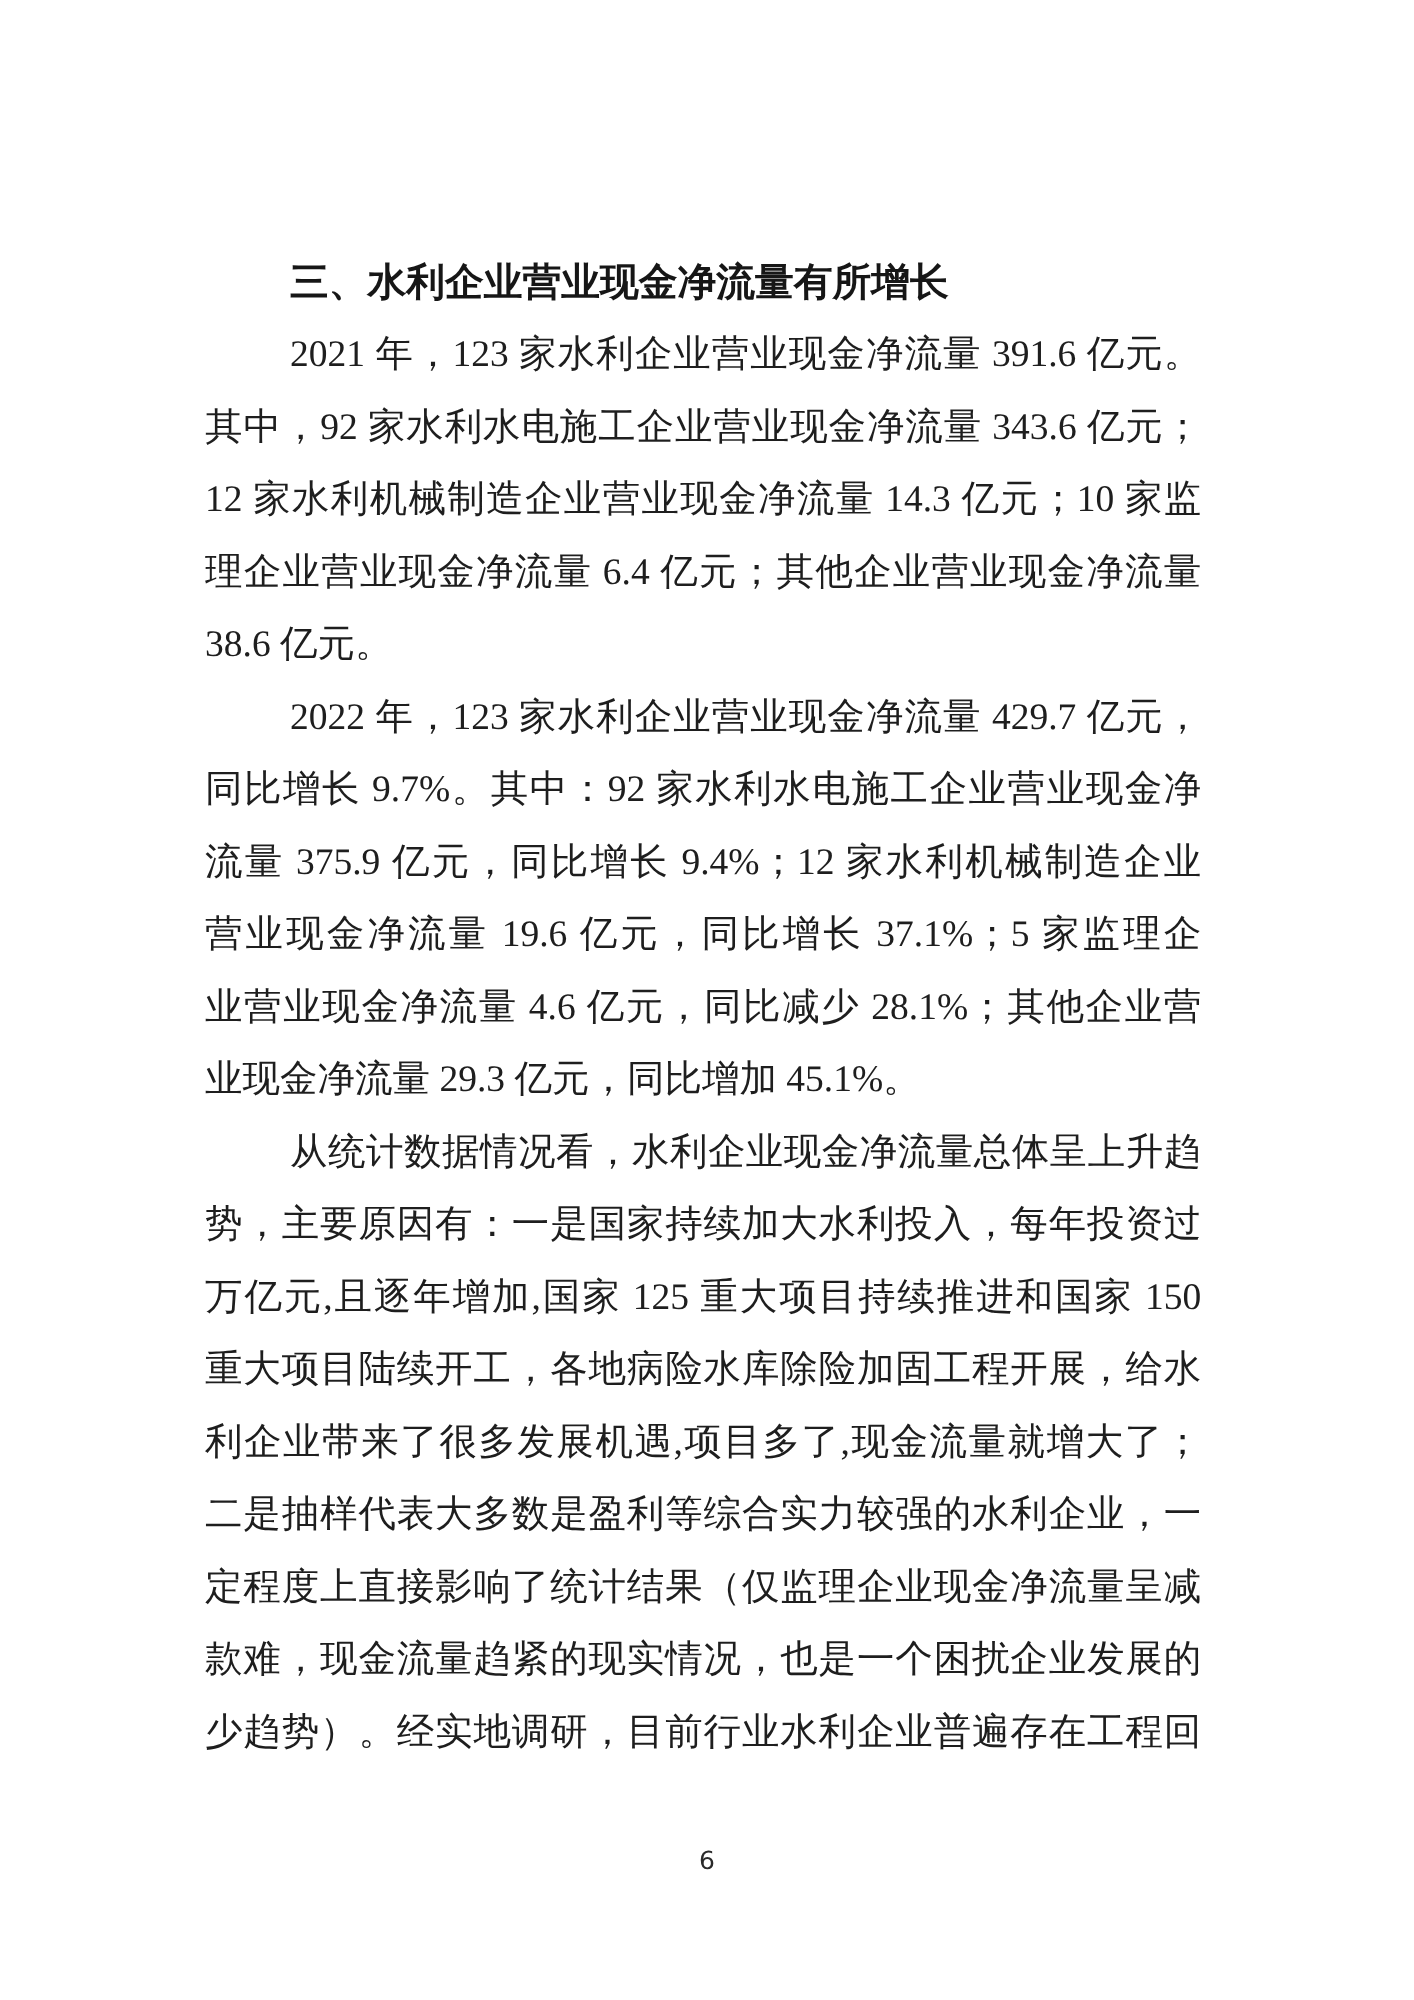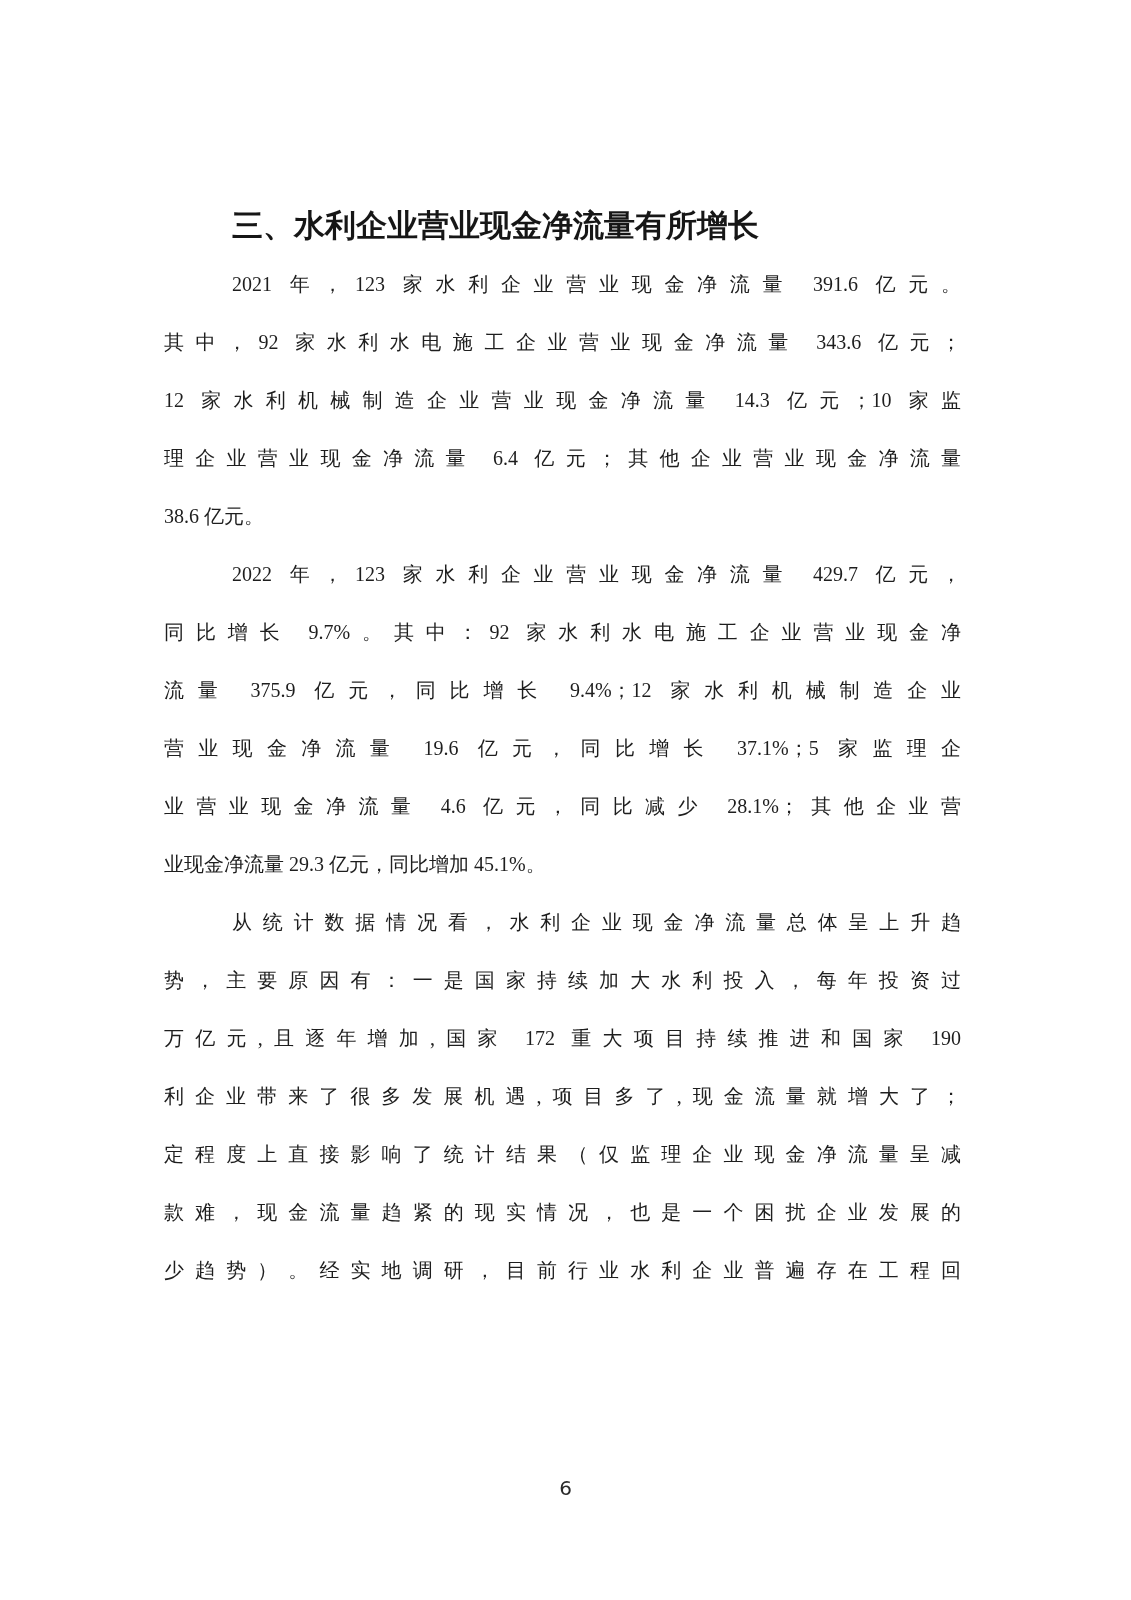--- a/index.html
+++ b/index.html
@@ -31,21 +31,21 @@
     text-indent: 68px;
     white-space: nowrap;
     overflow: hidden;
     color: #161616;
   }
   .para {
     margin: 0;
   }
   .line {
     font-family: "Liberation Serif", serif;
-    font-size: 20px;
+    font-size: 30px;
     line-height: 58px;
     height: 58px;
     overflow: hidden;
     text-align: justify;
     text-align-last: justify;
   }
   .line.first {
     text-indent: 68px;
   }
   .line.last {
@@ -84,22 +84,24 @@
       <div class="line">同比增长 9.7%。其中：92 家水利水电施工企业营业现金净</div>
       <div class="line">流量 375.9 亿元，同比增长 9.4%；12 家水利机械制造企业</div>
       <div class="line">营业现金净流量 19.6 亿元，同比增长 37.1%；5 家监理企</div>
       <div class="line">业营业现金净流量 4.6 亿元，同比减少 28.1%；其他企业营</div>
       <div class="line last">业现金净流量 29.3 亿元，同比增加 45.1%。</div>
     </div>
 
     <div class="para">
       <div class="line first">从统计数据情况看，水利企业现金净流量总体呈上升趋</div>
       <div class="line">势，主要原因有：一是国家持续加大水利投入，每年投资过</div>
-      <div class="line">万亿元,且逐年增加,国家 172 重大项目持续推进和国家 190</div>
+      <div class="line">万亿元,且逐年增加,国家 125 重大项目持续推进和国家 150</div>
+      <div class="line">重大项目陆续开工，各地病险水库除险加固工程开展，给水</div>
       <div class="line">利企业带来了很多发展机遇,项目多了,现金流量就增大了；</div>
+      <div class="line">二是抽样代表大多数是盈利等综合实力较强的水利企业，一</div>
       <div class="line">定程度上直接影响了统计结果（仅监理企业现金净流量呈减</div>
       <div class="line">款难，现金流量趋紧的现实情况，也是一个困扰企业发展的</div>
       <div class="line">少趋势）。经实地调研，目前行业水利企业普遍存在工程回</div>
     </div>
 
   </div>
 
   <div class="page-number">6</div>
 </div>
 

